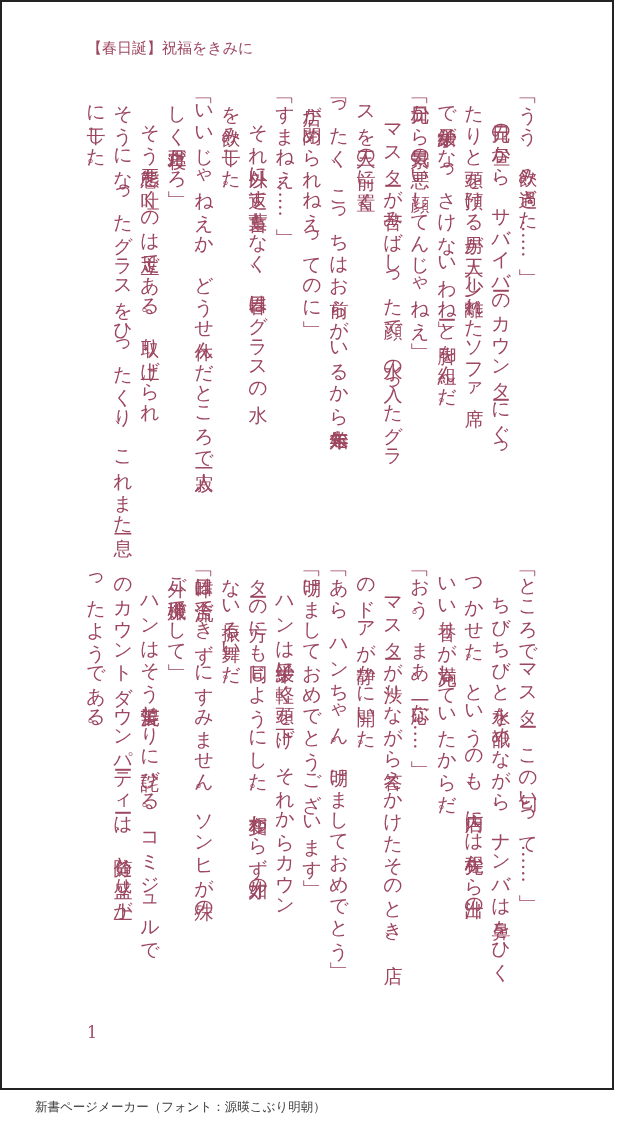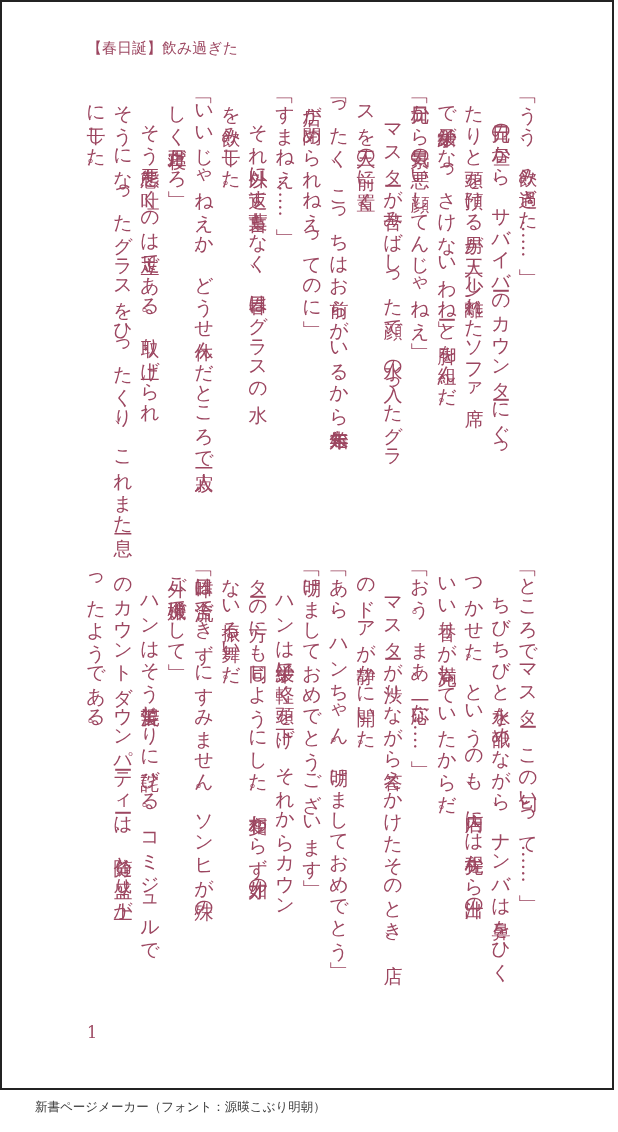--- a/index.html
+++ b/index.html
@@ -77,21 +77,21 @@
     line-height: 18px;
     color: #3a3a3a;
     white-space: pre;
     margin-left: 35px;
   }
 </style>
 </head>
 <body>
 
 <div class="page-frame">
-  <div class="header-title">【春日誕】飲み過ぎた</div>
+  <div class="header-title">【春日誕】祝福をきみに</div>
 
   <div class="vblock upper">「うう、飲み過ぎた……」
 　元日の昼から、サバイバーのカウンターにぐっ
 たりと頭を預ける男が三人。少し離れたソファ席
 で紗栄子が「なっさけないわねー」と脚を組んだ。
 「元日から景気の悪い顔してんじゃねえ」
 　マスターが苦みばしった顔で、水の入ったグラ
 スを三人の前に置く。
 「ったく、こっちはお前らがいるから年末年始も
 店が閉められねえってのに」

